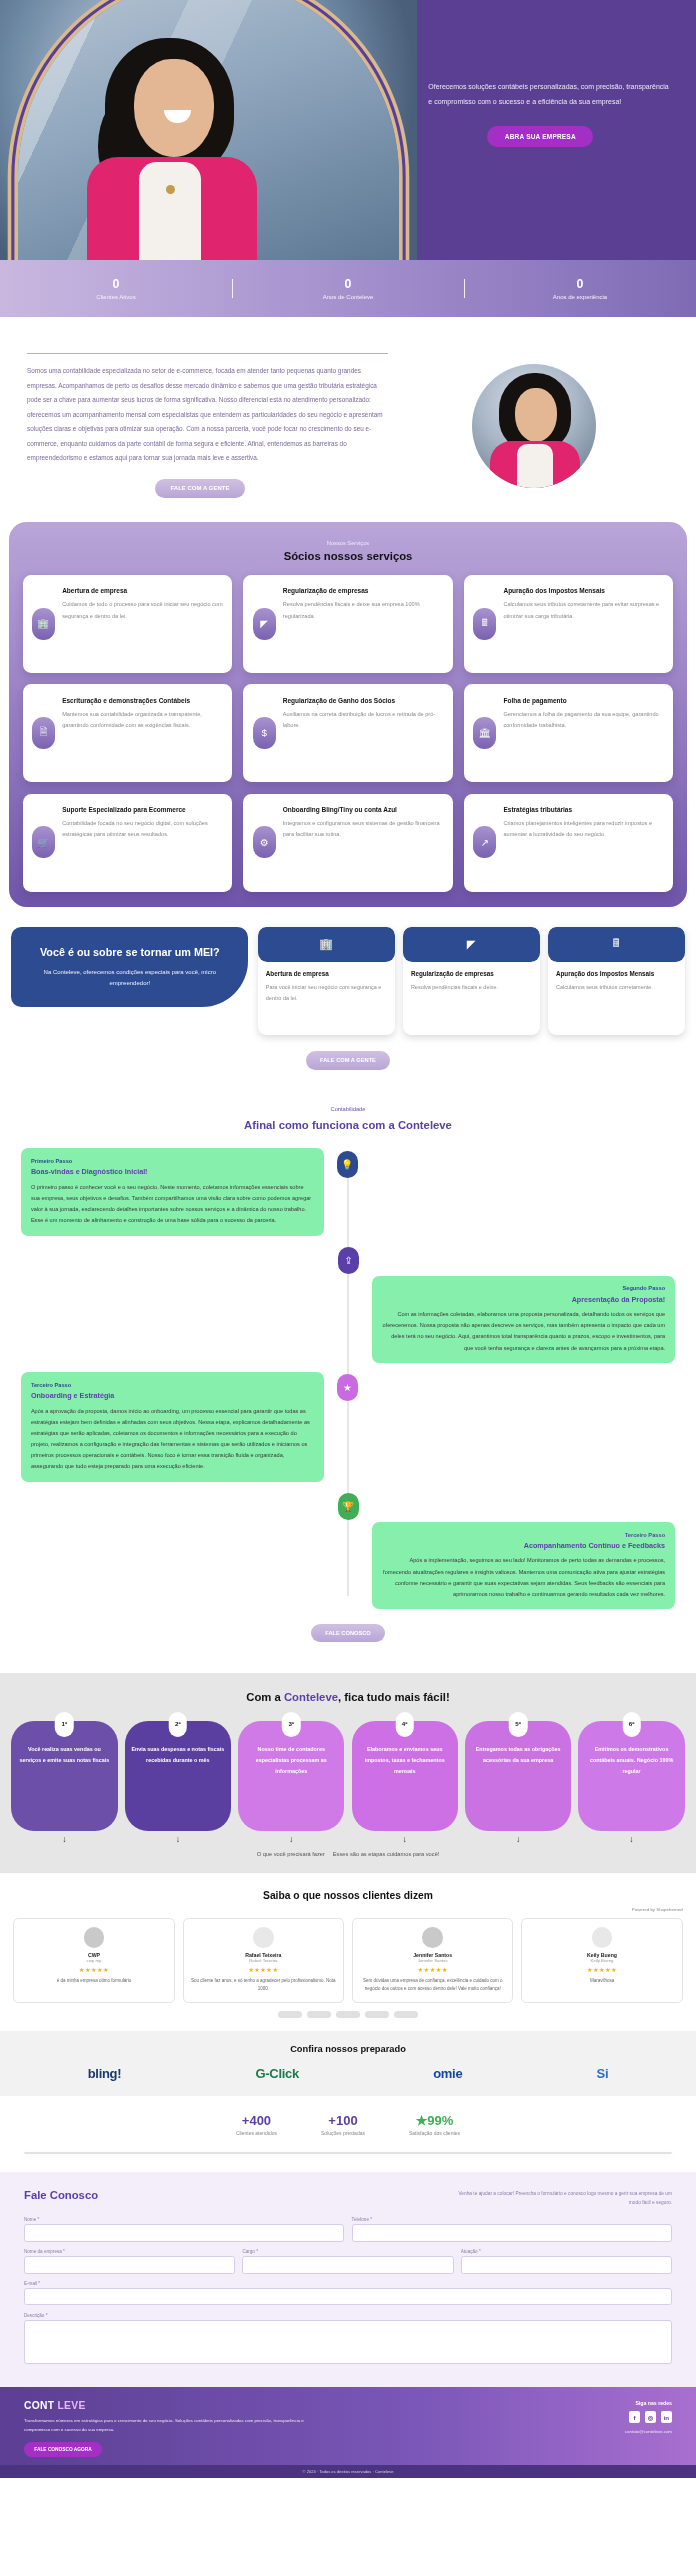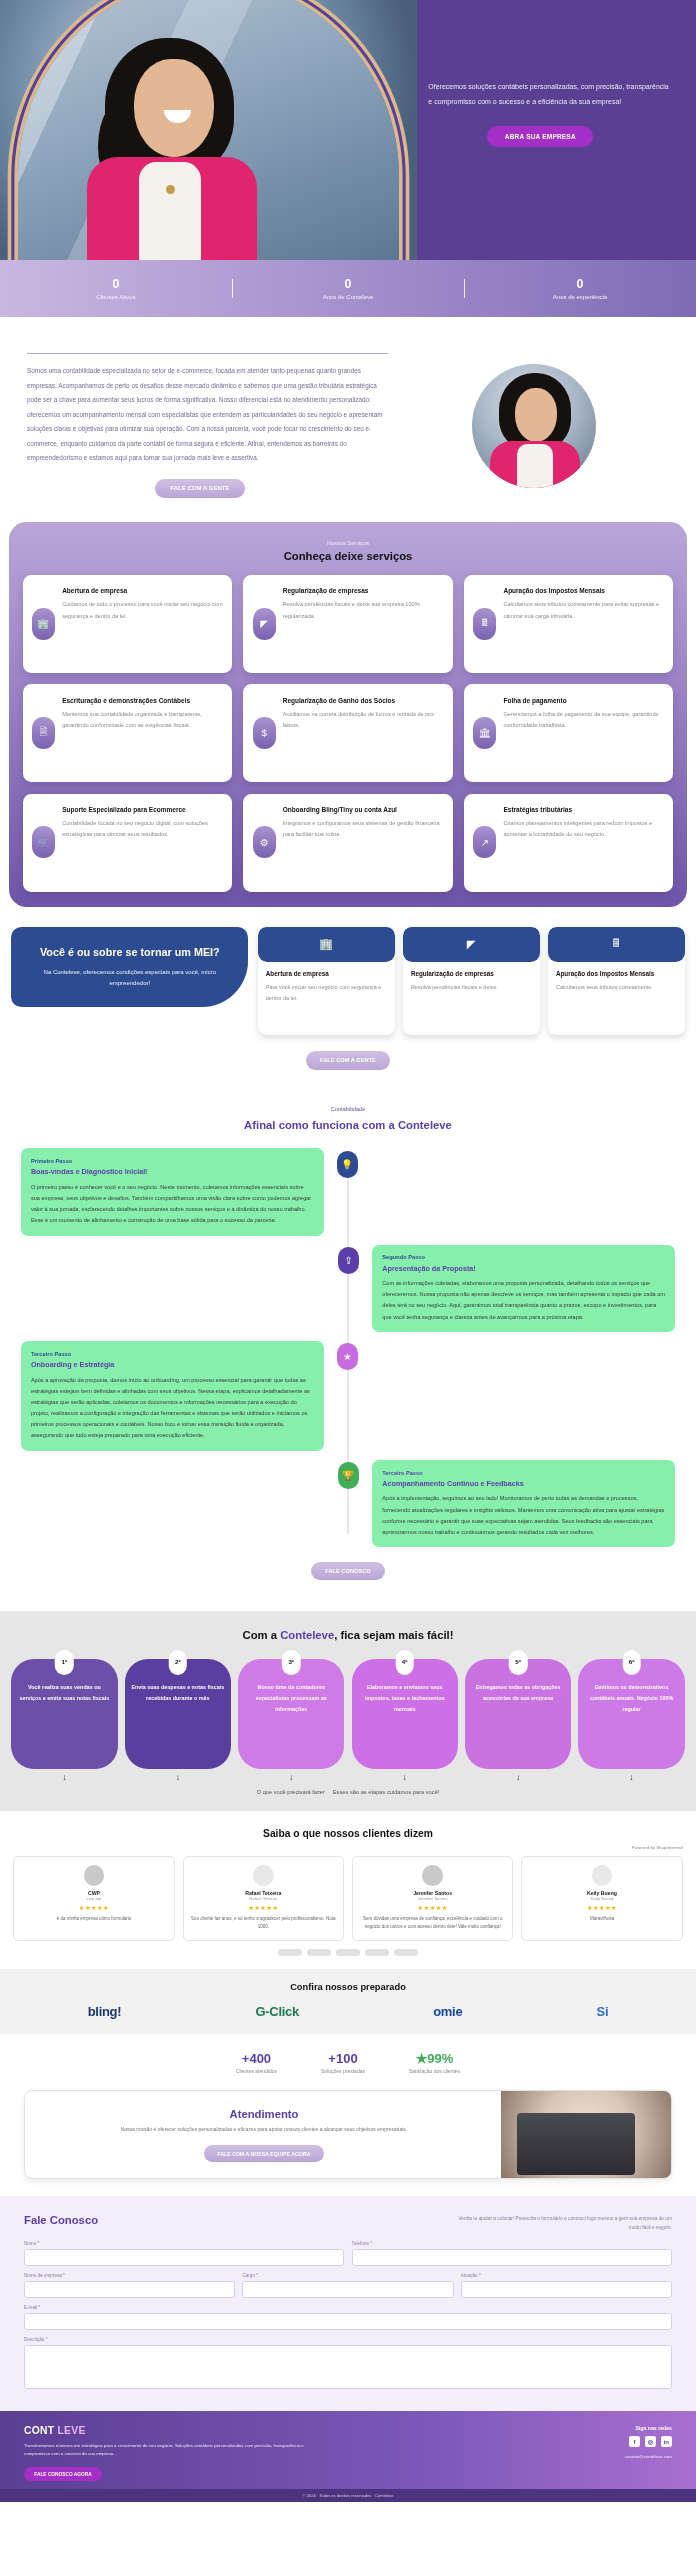--- a/index.html
+++ b/index.html
@@ -96,21 +96,21 @@
   .tl-dot.d2{background:#5b3fa8;}
   .tl-dot.d3{background:#c86ae0;}
   .tl-dot.d4{background:#3fae57;}
   .tl-card{background:#86efac;border-radius:7.2px;padding:9.3px 10.3px;}
   .tl-card .step{font-size:5.7px;font-weight:700;color:#2c4b91;margin-bottom:2.6px;}
   .tl-row:nth-child(4) .step{color:#5b3fa8;}
   .tl-row:nth-child(6) .step{color:#c86ae0;}
   .tl-row:nth-child(8) .step{color:#3fae57;}
   .tl-card h3{font-size:7.2px;font-weight:700;color:#5b3fa8;line-height:1.55;margin-bottom:4.1px;}
   .tl-card p{font-size:5.6px;line-height:2.0;color:#3a3a3a;}
-  .tl-right-align{text-align:left;}
+  .tl-right-align{text-align:right;margin-top:31px;}
   .tl-cta{text-align:center;padding:5.2px 0 17.5px;}
   .tl-cta button{background:linear-gradient(180deg,#cfc0e2,#b9a5d6);color:#fff;border:none;border-radius:20.6px;
       padding:6.2px 14.4px;font-size:5.7px;font-weight:700;cursor:pointer;}
 
   
   .easy{background:#e6e6e6;padding:17.5px 11.3px 15.5px;}
   .easy h2{text-align:center;font-size:11.3px;font-weight:700;color:#111;margin-bottom:18.5px;}
   .easy h2 em{font-style:normal;color:#5b3fa8;}
   .easy-grid{display:grid;grid-template-columns:repeat(6,1fr);gap:7.2px;}
   .pill{position:relative;border-radius:23px;min-height:110px;padding:23px 6.2px 10.3px;color:#fff;text-align:center;
@@ -244,21 +244,21 @@
         <div class="h"></div>
           <div class="f"></div>
           <div class="b"></div>
           <div class="s"></div>
       </div>
     </div>
   </section>
 
   <section class="svc">
     <div class="svc-kicker">Nossos Serviços</div>
-    <div class="svc-title">Conheça deixe serviços</div>
+    <div class="svc-title">Sócios nossos serviços</div>
     <div class="svc-grid" id="svc-grid">
  <div class="card">
    <div class="card-ico">🏢</div>
    <div class="card-b">
      <h3>Abertura de empresa</h3>
      <p>Cuidamos de todo o processo para você iniciar seu negócio com segurança e dentro da lei.</p>
    </div>
  </div>
  <div class="card">
    <div class="card-ico">◤</div>
@@ -411,21 +411,21 @@
       <div class="tl-side"></div>
           </div>
         </div>
     </div>
     <div class="tl-cta">
       <button>FALE CONOSCO</button>
     </div>
   </section>
 
   <section class="easy">
-    <h2><span>Com a </span><em>Conteleve</em><span>, fica sejam mais fácil!</span></h2>
+    <h2><span>Com a </span><em>Conteleve</em><span>, fica tudo mais fácil!</span></h2>
     <div class="easy-grid" id="easy-grid">
  <div class="pill" style="background:#6b4fa8">
    <div class="badge">1º</div>
    <span>Você realiza suas vendas ou serviços e emite suas notas fiscais</span>
  </div>
  <div class="pill" style="background:#5b3fa0">
    <div class="badge">2º</div>
    <span>Envia suas despesas e notas fiscais recebidas durante o mês</span>
  </div>
  <div class="pill" style="background:#d07ae8">
@@ -519,25 +519,20 @@
    <div class="kpi-n" style="color:#5b3fa8">+100</div>
    <div class="kpi-l">Soluções prestadas</div>
  </div>
  <div class="kpi-i">
    <div class="kpi-n" style="color:#3fae57">★99%</div>
    <div class="kpi-l">Satisfação dos clientes</div>
  </div>
     </section>
 
   <section class="atn">
-    <div class="atn-l">
-      <h2>Atendimento</h2>
-      <p>Nossa missão é oferecer soluções personalizadas e eficazes para apoiar nossos clientes a alcançar seus objetivos empresariais.</p>
-      <button class="atn-btn">FALE COM A NOSSA EQUIPE AGORA</button>
-    </div>
     <div class="atn-r"></div>
   </section>
 
   <section class="ctc">
     <div class="ctc-head">
       <h2>Fale Conosco</h2>
       <p>Venha te ajudar a colocar! Preencha o formulário e conosco logo mesmo a gerir sua empresa de um modo fácil e seguro.</p>
     </div>
     <div class="frow">
       <div class="fld"><label>Nome *</label>

